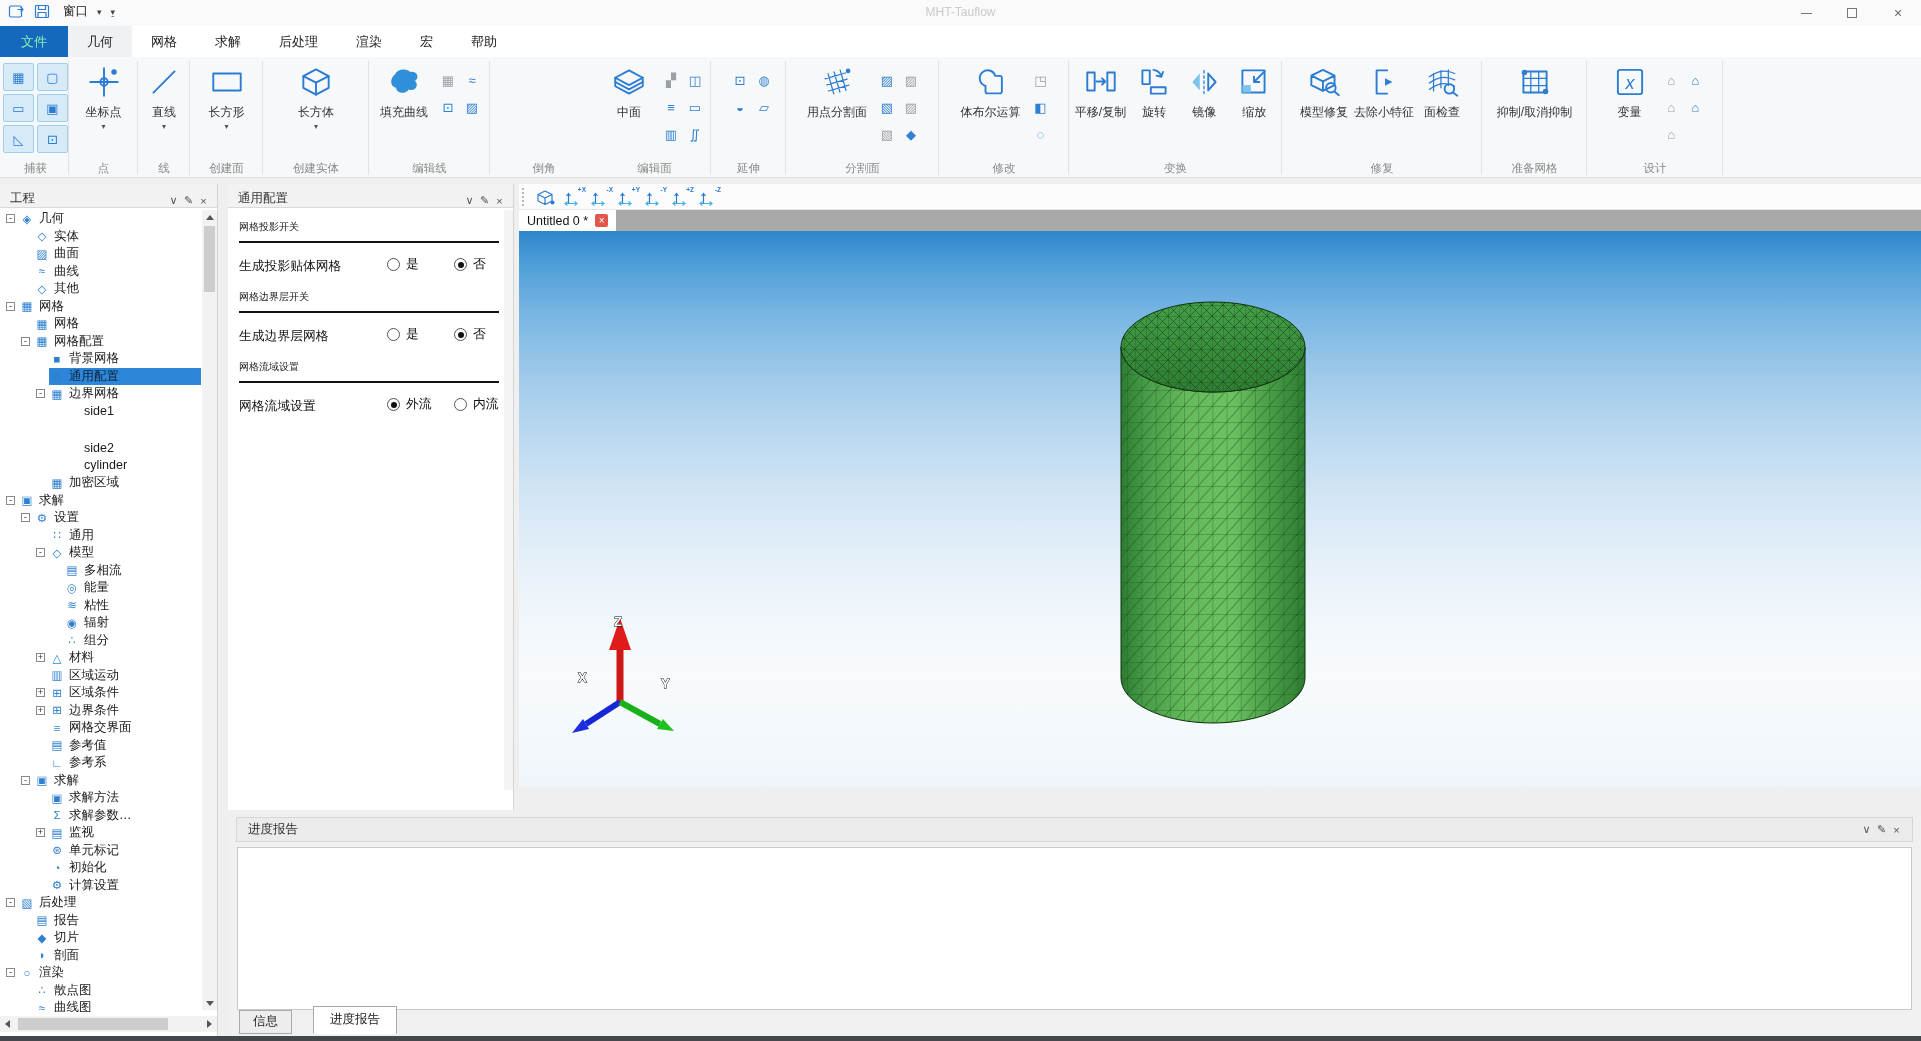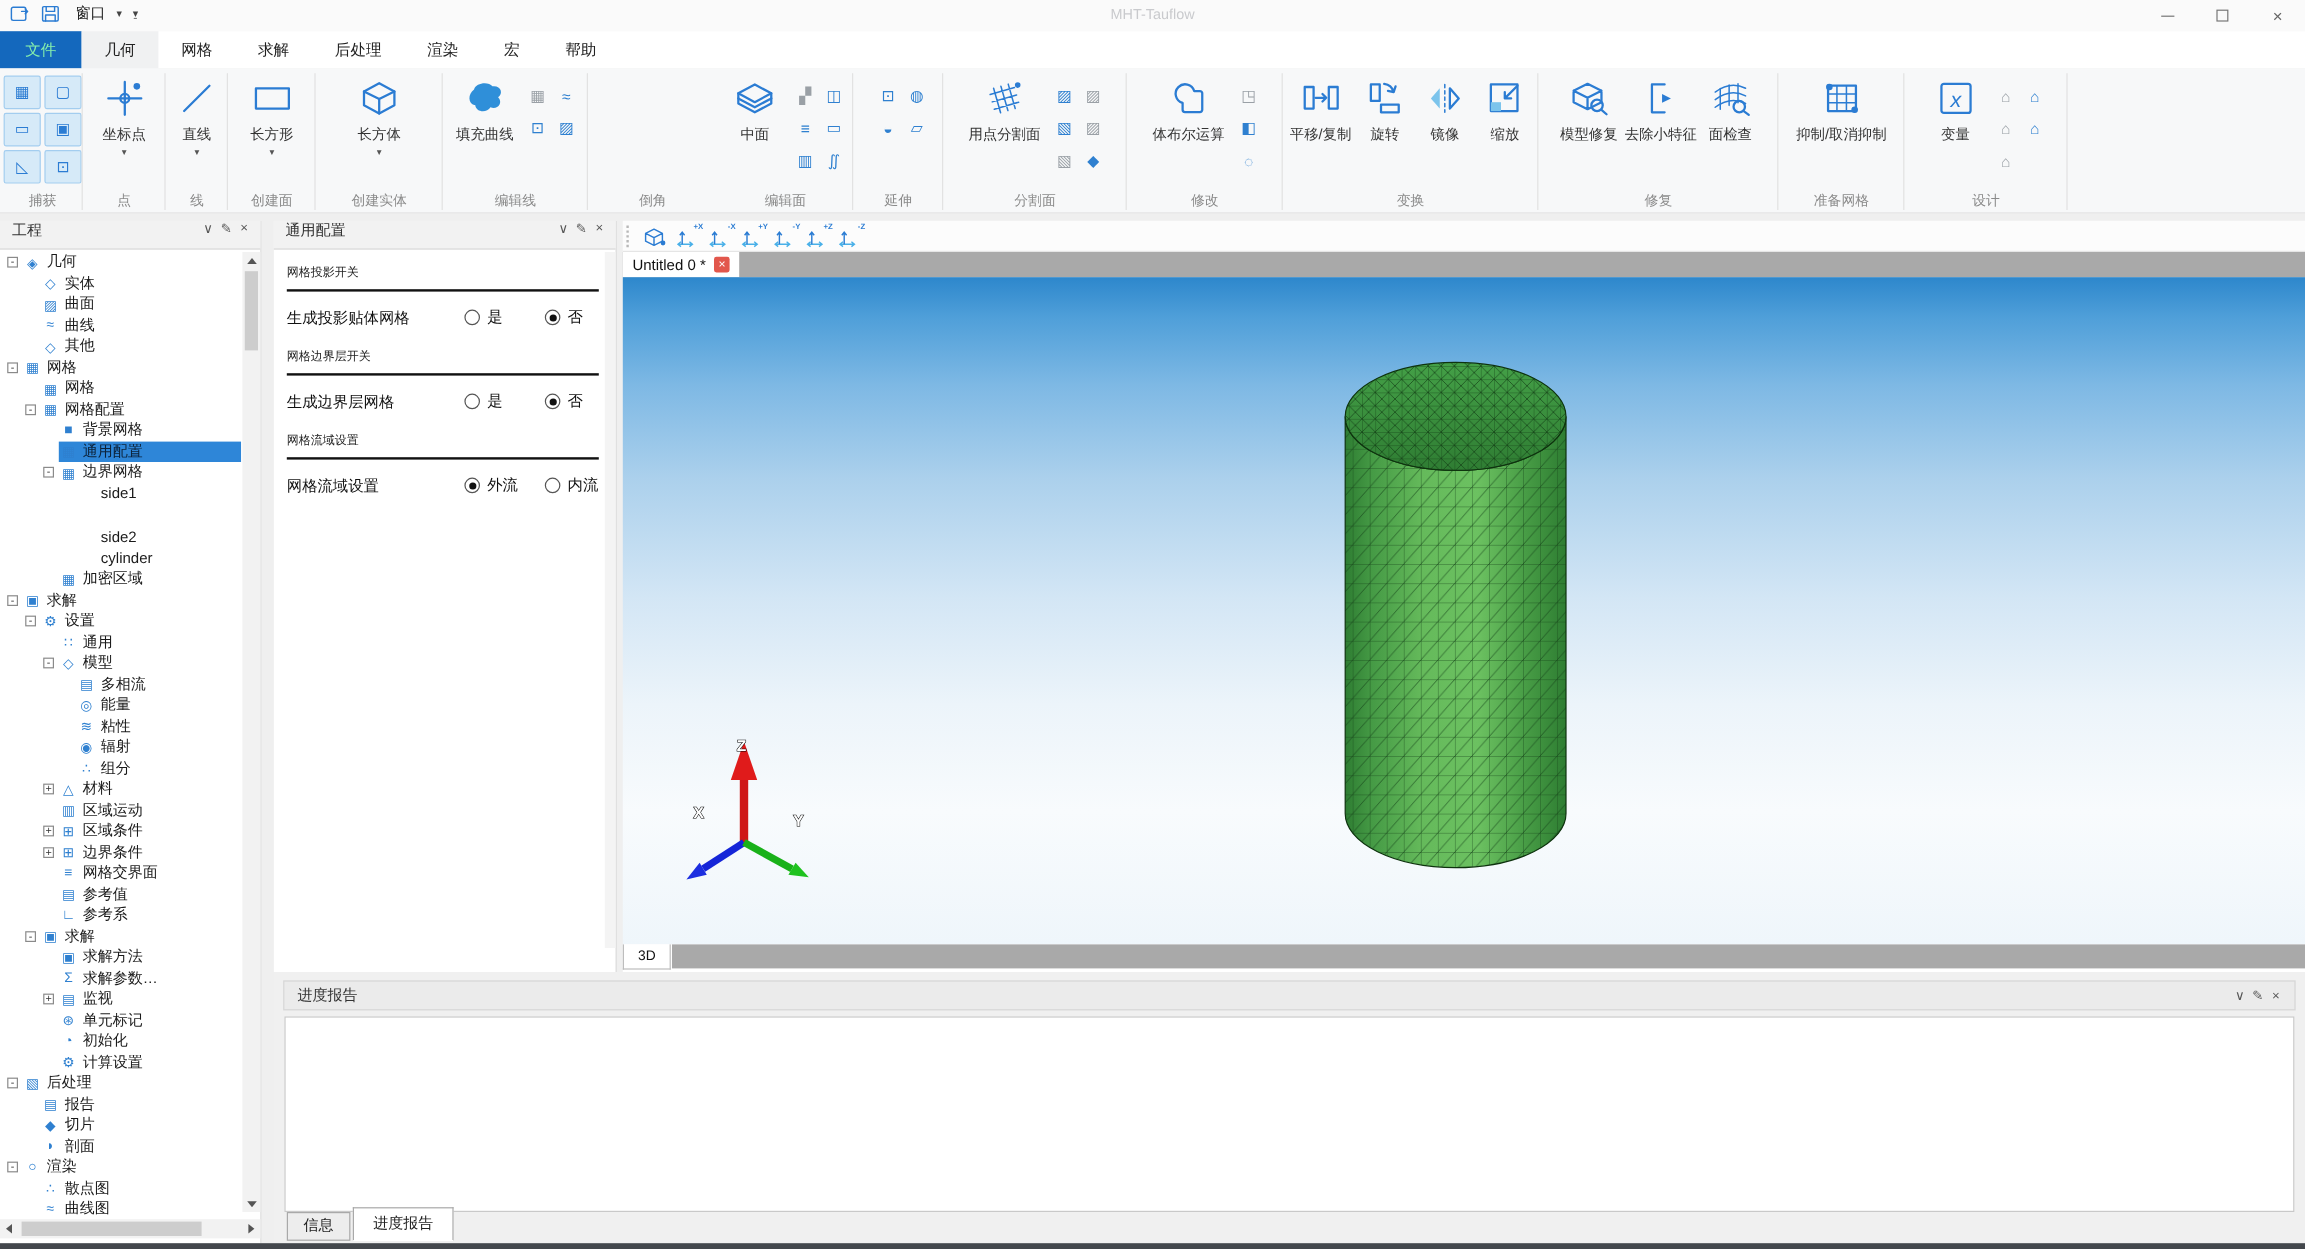--- a/index.html
+++ b/index.html
@@ -47,21 +47,21 @@
     font-size:13px; display:flex; align-items:center; justify-content:center; }
   .cluster { display:grid; grid-template-columns:repeat(2,20px); grid-auto-rows:20px;
     gap:7px 4px; margin:8px 0 0 7px; }
   .cluster.c1 { grid-template-columns:20px; }
   .sbtn { display:flex; align-items:center; justify-content:center; }
   .sbtn i { font-style:normal; font-size:13px; color:#2f80d0; }
   .sbtn i.gray { color:#9aa0a6; }
 
   
   .phead { position:absolute; left:0; top:0; right:0; height:24px; background:#f2f2f2;
-    border-bottom:1px solid #d9d9d9; display:flex; align-items:flex-start; padding:0 6px 0 10px; }
+    border-bottom:1px solid #d9d9d9; display:flex; align-items:flex-end; padding:0 6px 0 10px; }
   .phead .ptitle { font-size:12.5px; color:#333; flex:1; }
   .hbtn { font-style:normal; width:15px; text-align:center; font-size:11px; color:#555; }
 
   
   #project { position:absolute; left:0; top:184px; width:218px; height:852px; background:#fff;
     border-right:1px solid #d4d4d4; }
   #tree { position:absolute; left:0; top:26px; right:16px; bottom:24px; overflow:hidden; }
   .trow { height:17.5px; display:flex; align-items:center; white-space:nowrap; }
   .texp { width:9px; height:9px; border:1px solid #8a8a8a; background:#fff; font-size:9px;
     line-height:7px; text-align:center; color:#333; margin-right:4px; flex:0 0 9px;
@@ -122,21 +122,21 @@
     border:1px solid #bdbdbd; border-top:none; font-size:11.5px; color:#111; text-align:center; line-height:20px; }
   #bar3d .graybar { position:absolute; left:41px; right:0; top:0; height:20px; background:#a9a9a9; }
 
   
   #dock { position:absolute; left:228px; top:810px; width:1693px; height:226px; background:#f0f0f0; }
   #dock-head { position:absolute; left:8px; right:8px; top:7px; height:25px; background:#ebebeb;
     border:1px solid #d6d6d6; display:flex; align-items:center; padding:0 8px 0 11px; }
   #dock-head .ptitle { font-size:12.5px; color:#333; flex:1; }
   #dock-content { position:absolute; left:9px; right:9px; top:37px; height:163px; background:#fff;
     border:1px solid #c9c9c9; }
-  #dock-tabs { position:absolute; left:11px; bottom:2px; display:flex; align-items:flex-end; gap:2px; }
+  #dock-tabs { position:absolute; left:11px; bottom:2px; display:flex; align-items:flex-end; gap:21px; }
   .dtab { border:1px solid #a9a9a9; background:#ededed; font-size:12.5px; color:#222;
     padding:2px 13px 3px; }
   .dtab.active { background:#fff; padding:4px 16px 5px; border-bottom-color:#fff; }
 
   #bottomstrip { position:absolute; left:0; top:1036px; width:1921px; height:5px; background:#43474c; }
   .gapcol { position:absolute; background:#efefef; }
 </style>
 </head>
 <body>
 
@@ -1056,24 +1056,20 @@
       <line x1="72" y1="102" x2="38" y2="124" stroke="#1525d8" stroke-width="6"></line>
       <polygon points="24,133 41,129 35,119" fill="#1c2ee0"></polygon>
       <line x1="72" y1="102" x2="112" y2="124" stroke="#19b119" stroke-width="6"></line>
       <polygon points="126,131 109,129 115,119" fill="#1fc21f"></polygon>
       <text x="66" y="26" font-size="13" font-weight="bold" fill="#fff" stroke="#000" stroke-width="0.9" paint-order="stroke">Z</text>
       <text x="30" y="82" font-size="13" font-weight="bold" fill="#fff" stroke="#000" stroke-width="0.9" paint-order="stroke">X</text>
       <text x="113" y="88" font-size="13" font-weight="bold" fill="#fff" stroke="#000" stroke-width="0.9" paint-order="stroke">Y</text>
     </svg>
   </div>
 
-  <div id="bar3d">
-    <div class="graybar"></div>
-    <span id="tab3d">3D</span>
-  </div>
 
   <div id="dock">
     <div id="dock-head">
       <span class="ptitle">进度报告</span>
       <i class="hbtn">∨</i>
       <i class="hbtn">✎</i>
       <i class="hbtn">×</i>
     </div>
     <div id="dock-content"></div>
     <div id="dock-tabs">

